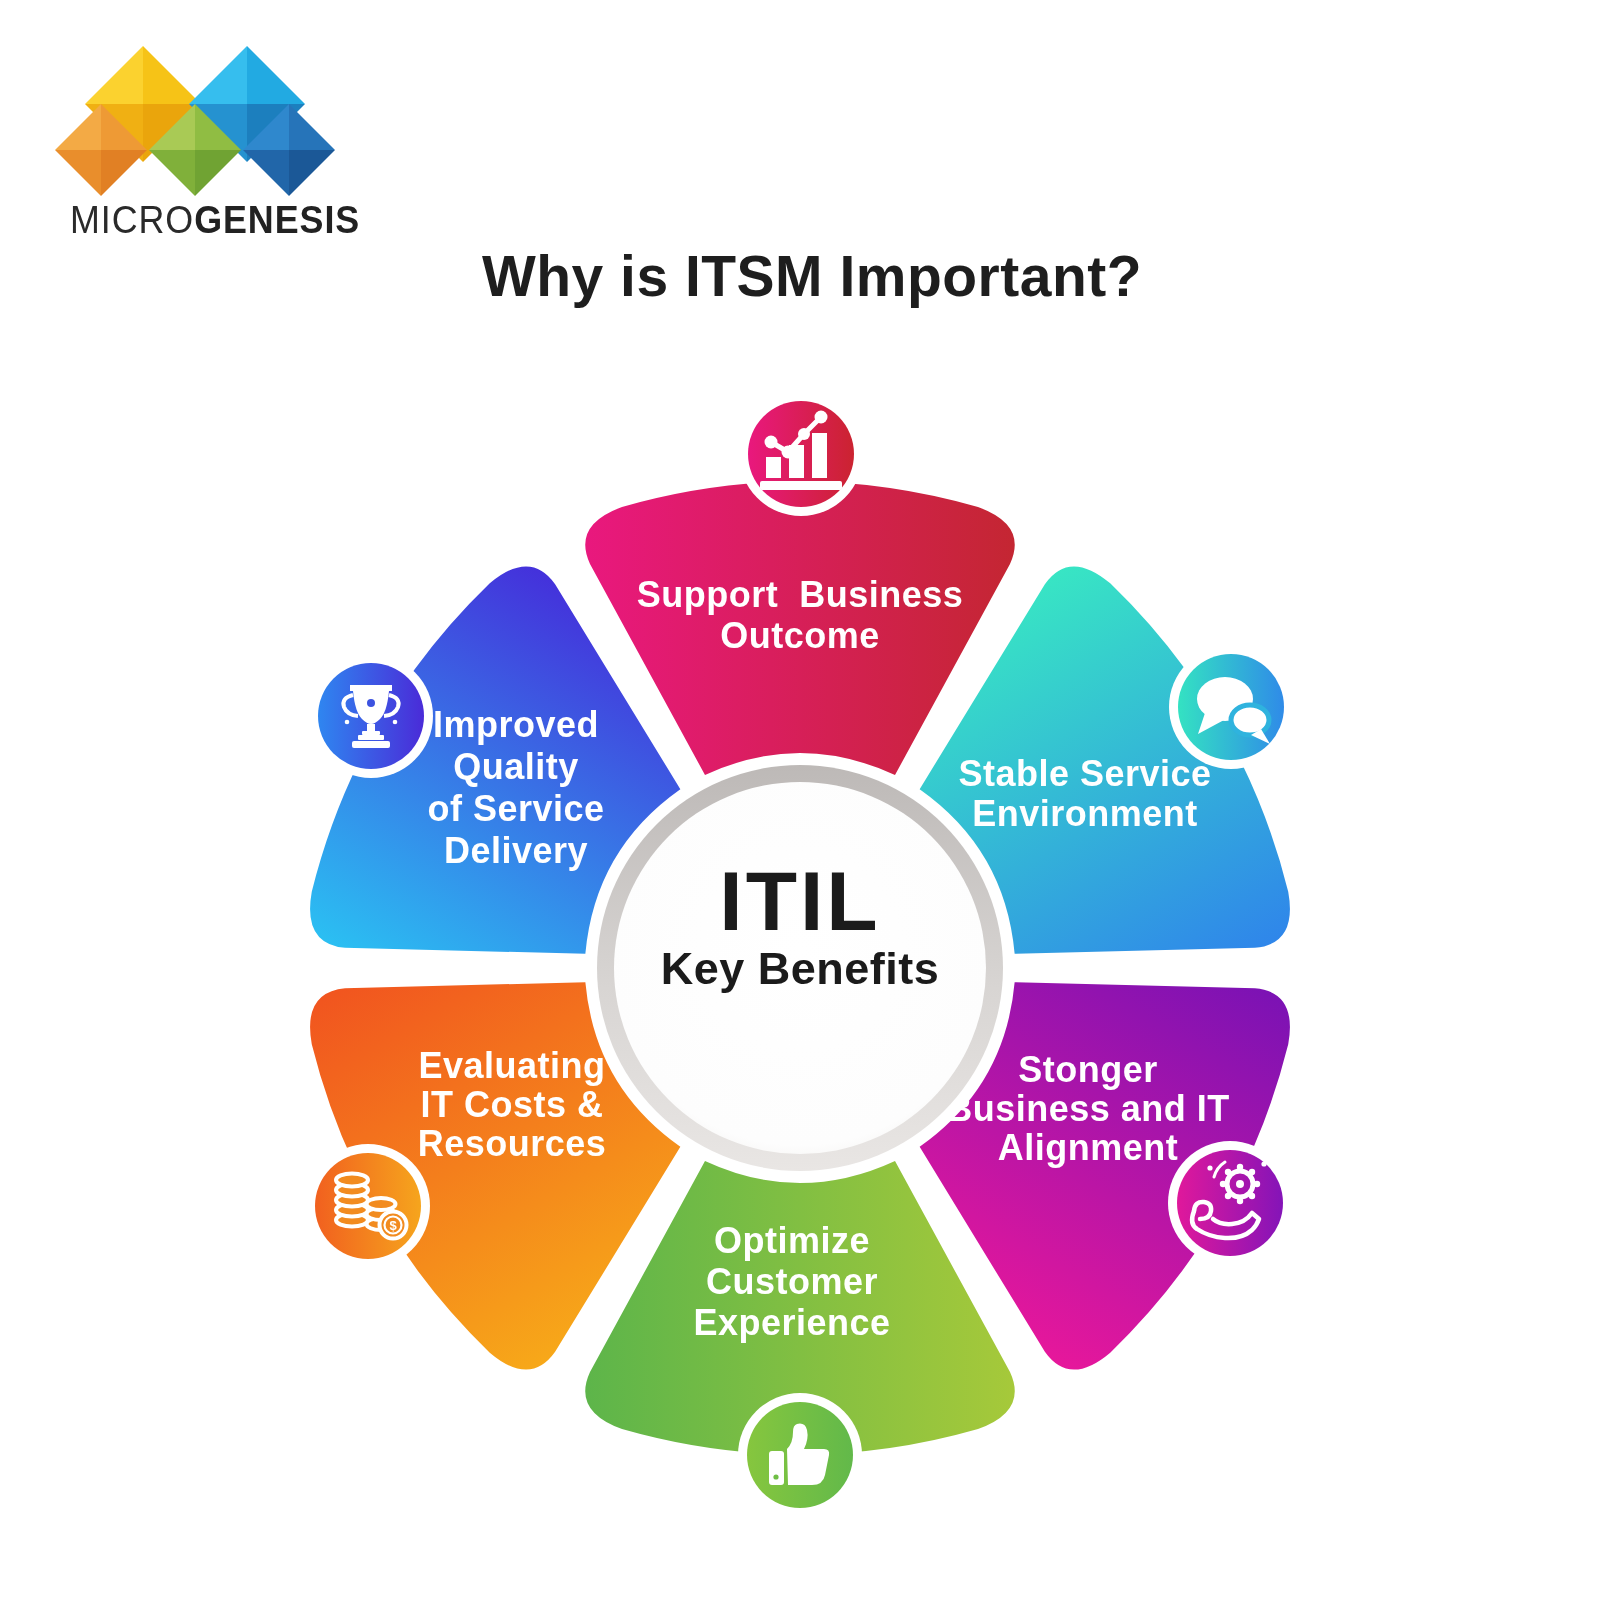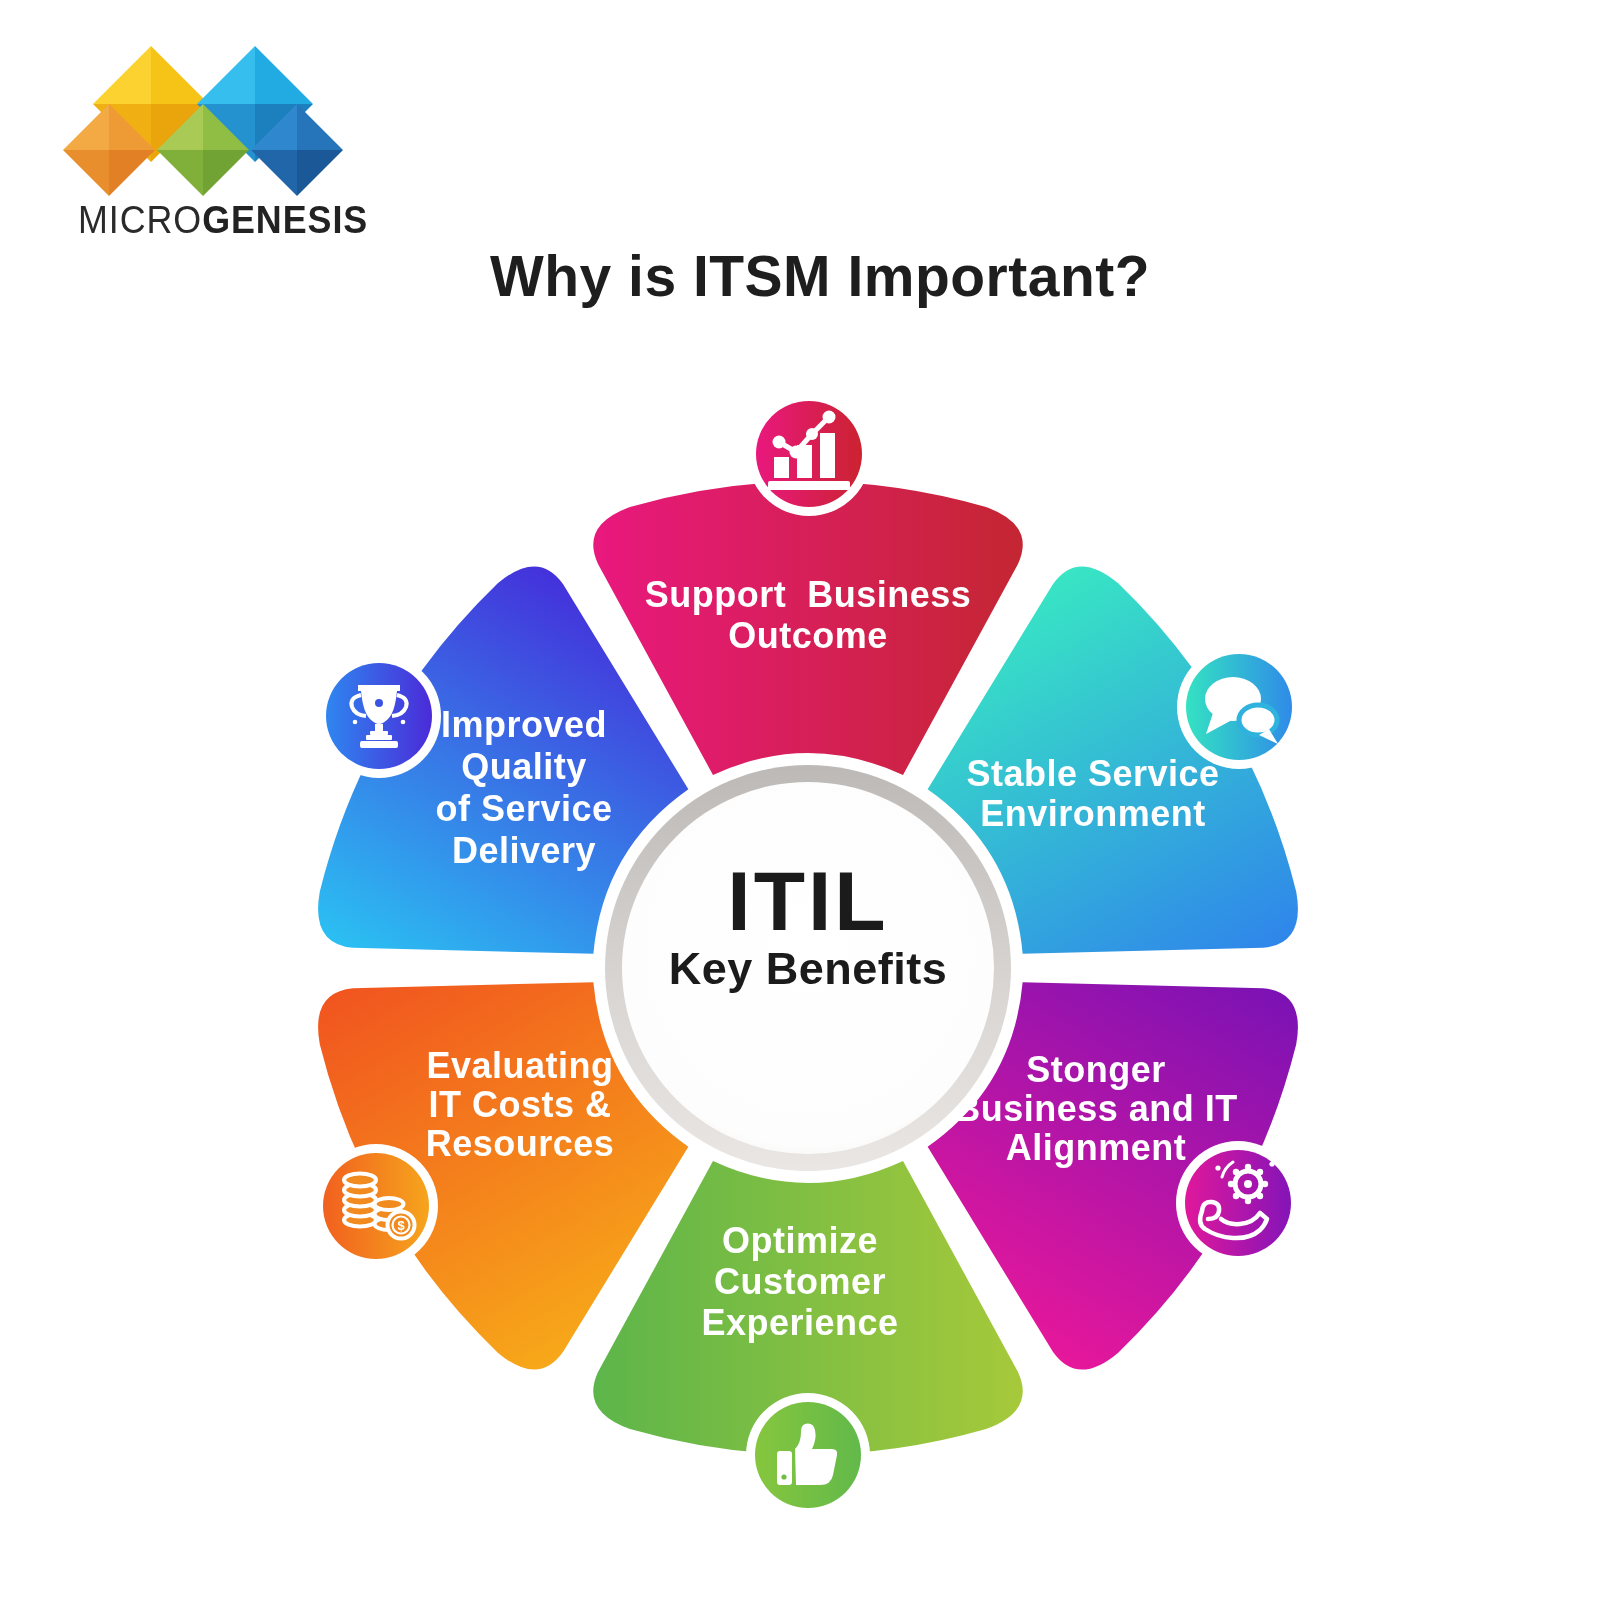--- a/index.html
+++ b/index.html
@@ -1,16 +1,16 @@
 <!DOCTYPE html>
 <html><head>
 <meta charset="utf-8">
 <style>
   html,body{margin:0;padding:0;background:#ffffff;}
-  .stage{width:1448px;height:1600px;position:relative;background:#ffffff;overflow:hidden;padding-left:8px;}
+  .stage{width:1448px;height:1600px;position:relative;background:#ffffff;overflow:hidden;}
   svg{display:block;}
   svg text{font-family:"Liberation Sans", sans-serif;}
   .page-title{font-size:57px;font-weight:800;fill:#1e1e1e;letter-spacing:.5px;}
   .logo-light{font-size:39px;font-weight:400;fill:#2a2a2a;letter-spacing:1px;}
   .logo-bold{font-size:39px;font-weight:700;fill:#222222;letter-spacing:1px;}
   .petal-line{font-size:36px;font-weight:700;fill:#ffffff;text-anchor:middle;white-space:pre;letter-spacing:.5px;}
   .center-heading{font-size:84px;font-weight:800;fill:#1b1b1b;text-anchor:middle;letter-spacing:3px;}
   .center-sub{font-size:45px;font-weight:800;fill:#1b1b1b;text-anchor:middle;letter-spacing:.5px;}
   .coin-dollar{font-size:13px;font-weight:700;fill:#ffffff;text-anchor:middle;}
 </style>

